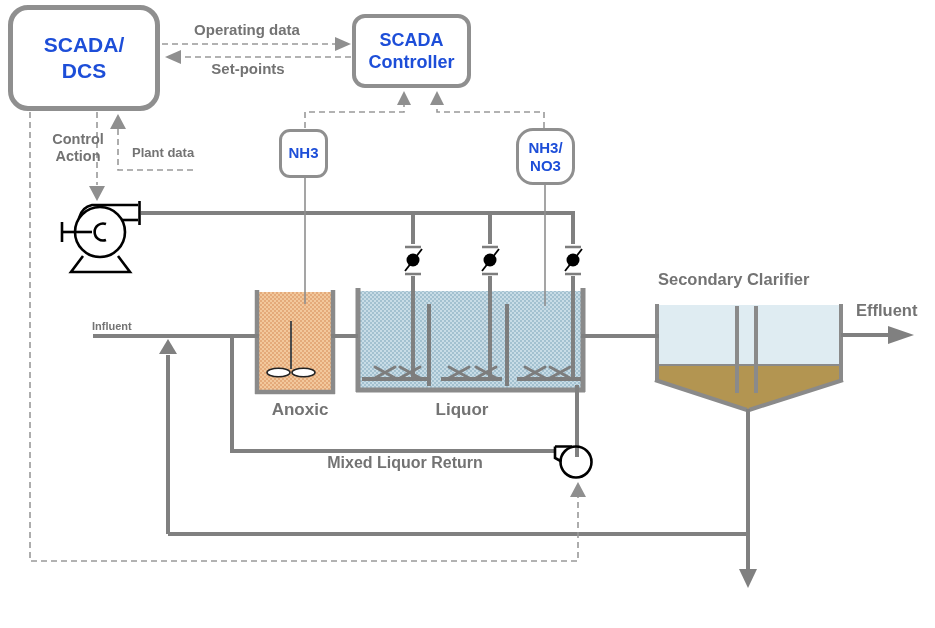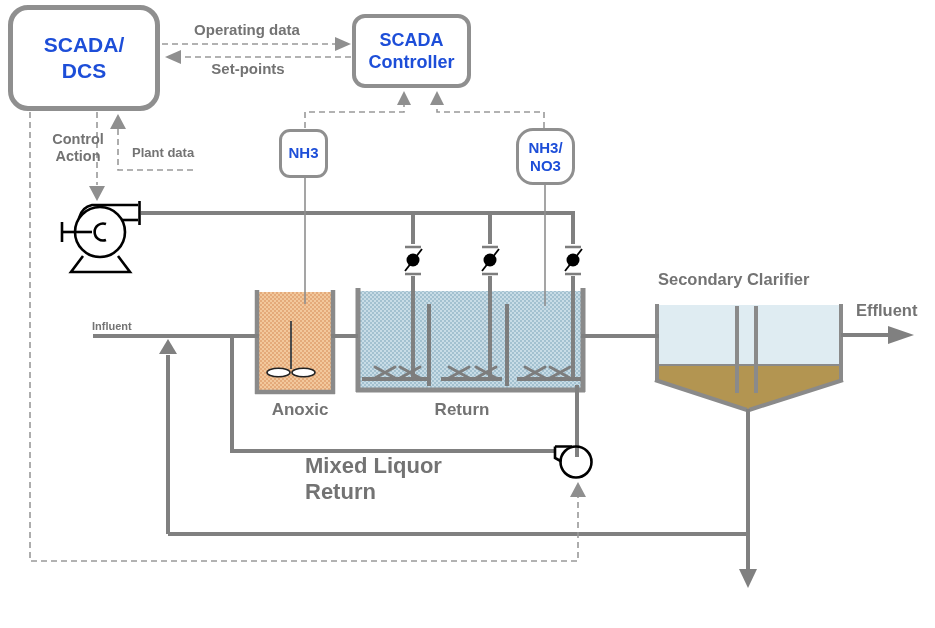--- a/index.html
+++ b/index.html
@@ -23,21 +23,21 @@
   }
   #lbl-operating-data{left:172px;top:21px;width:150px;text-align:center;font-size:15px;}
   #lbl-set-points{left:183px;top:60px;width:130px;text-align:center;font-size:15px;}
   #lbl-control-action{left:34px;top:131px;width:64px;text-align:center;font-size:14.5px;margin-left:12px;}
   #lbl-plant-data{left:132px;top:145px;font-size:13px;}
   #lbl-influent{left:92px;top:304px;font-size:11px;margin-top:16px;}
   #lbl-anoxic{left:262px;top:400px;width:76px;text-align:center;font-size:17px;}
   #lbl-aerobic{left:413px;top:400px;width:98px;text-align:center;font-size:17px;}
   #lbl-secondary-clarifier{left:658px;top:270px;font-size:16.5px;}
   #lbl-effluent{left:856px;top:301px;font-size:16.5px;}
-  #lbl-mlr{left:305px;top:453px;width:200px;text-align:left;font-size:22px;}
+  #lbl-mlr{left:305px;top:453px;width:200px;text-align:center;font-size:16px;}
   #lbl-ras{left:285px;top:502px;font-size:16.5px;}
   #lbl-was{left:761px;top:532px;font-size:16px;line-height:1.3;}
 </style>
 </head>
 <body>
 
 <div id="canvas">
 
   <svg id="diagram-svg" width="935" height="628" viewBox="0 0 935 628">
     <defs>
@@ -193,17 +193,17 @@
   <div class="sbox" id="nh3no3-box">NH3/
 NO3</div>
 
   <div class="label" id="lbl-operating-data">Operating data</div>
   <div class="label" id="lbl-set-points">Set-points</div>
   <div class="label" id="lbl-control-action">Control
 Action</div>
   <div class="label" id="lbl-plant-data">Plant data</div>
   <div class="label" id="lbl-influent">Influent</div>
   <div class="label" id="lbl-anoxic">Anoxic</div>
-  <div class="label" id="lbl-aerobic">Return</div>
+  <div class="label" id="lbl-aerobic">Liquor</div>
   <div class="label" id="lbl-secondary-clarifier">Secondary Clarifier</div>
   <div class="label" id="lbl-effluent">Effluent</div>
   <div class="label" id="lbl-mlr">Mixed Liquor Return</div>
 </div>
 
 </body></html>

